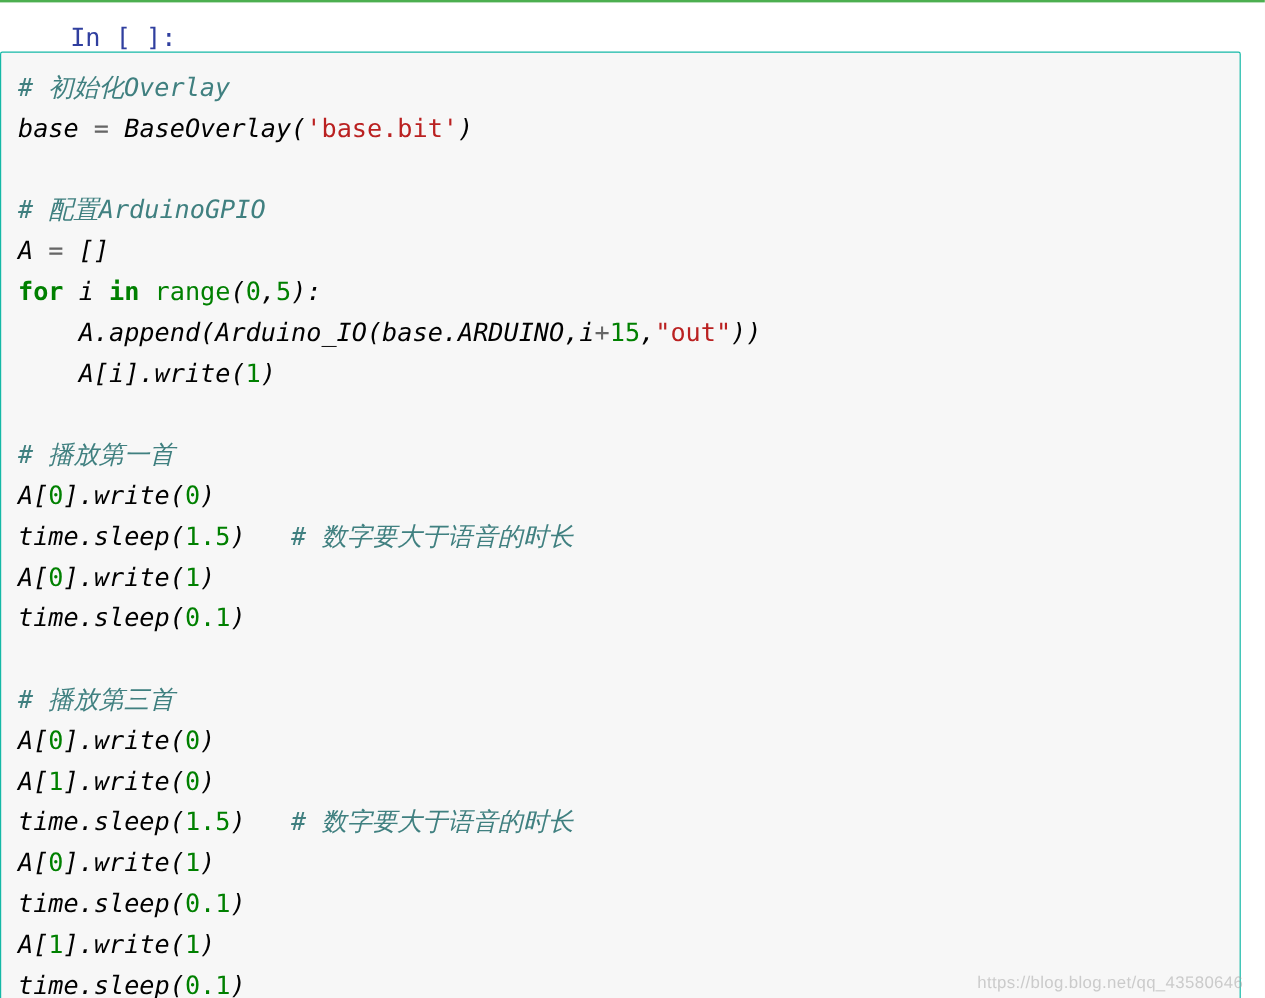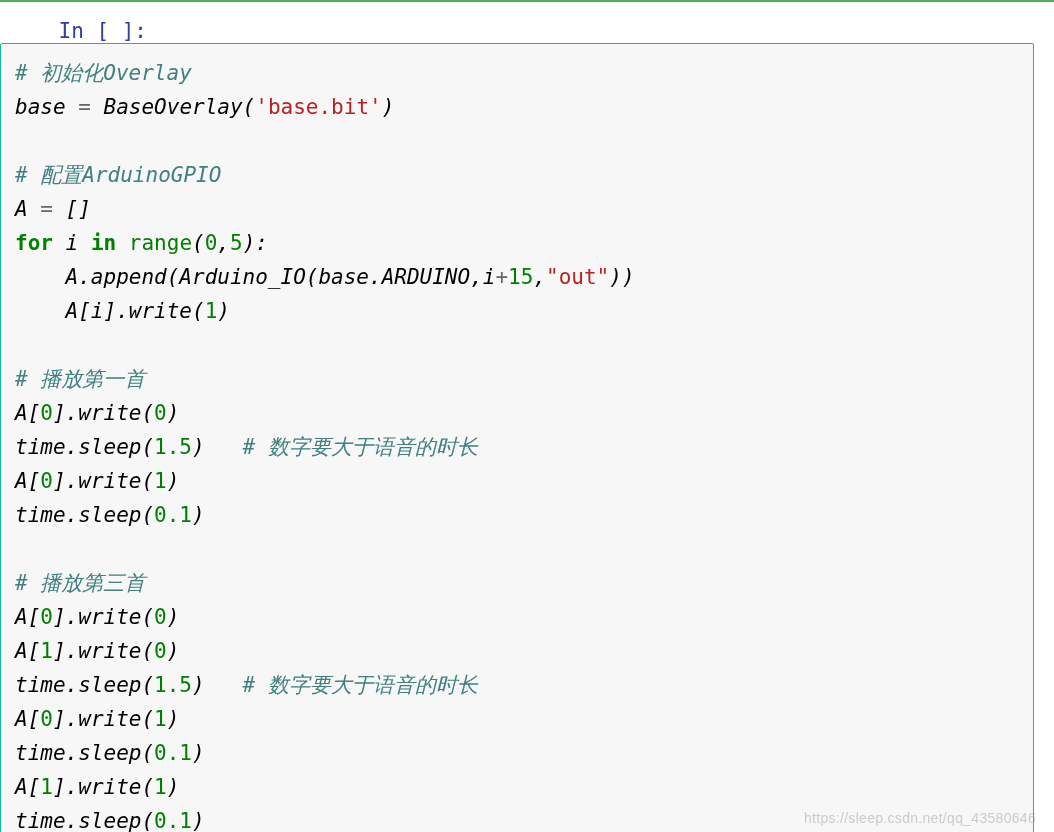--- a/index.html
+++ b/index.html
@@ -54,13 +54,13 @@
     }
   </style>
 </head>
 <body>
 
 <div class="cell">
   <div class="prompt-area">In [ ]:</div>
   <div class="code-area" id="code-area"><div><span class="c"># 初始化Overlay</span></div><div><span class="n">base </span><span class="o">=</span><span class="n"> BaseOverlay(</span><span class="s">'base.bit'</span><span class="n">)</span></div><div>&nbsp;</div><div><span class="c"># 配置ArduinoGPIO</span></div><div><span class="n">A </span><span class="o">=</span><span class="n"> []</span></div><div><span class="k">for</span><span class="n"> i </span><span class="k">in</span><span class="n"> </span><span class="nb">range</span><span class="n">(</span><span class="m">0</span><span class="n">,</span><span class="m">5</span><span class="n">):</span></div><div><span class="n">    A.append(Arduino_IO(base.ARDUINO,i</span><span class="o">+</span><span class="m">15</span><span class="n">,</span><span class="s">"out"</span><span class="n">))</span></div><div><span class="n">    A[i].write(</span><span class="m">1</span><span class="n">)</span></div><div>&nbsp;</div><div><span class="c"># 播放第一首</span></div><div><span class="n">A[</span><span class="m">0</span><span class="n">].write(</span><span class="m">0</span><span class="n">)</span></div><div><span class="n">time.sleep(</span><span class="m">1.5</span><span class="n">)   </span><span class="c"># 数字要大于语音的时长</span></div><div><span class="n">A[</span><span class="m">0</span><span class="n">].write(</span><span class="m">1</span><span class="n">)</span></div><div><span class="n">time.sleep(</span><span class="m">0.1</span><span class="n">)</span></div><div>&nbsp;</div><div><span class="c"># 播放第三首</span></div><div><span class="n">A[</span><span class="m">0</span><span class="n">].write(</span><span class="m">0</span><span class="n">)</span></div><div><span class="n">A[</span><span class="m">1</span><span class="n">].write(</span><span class="m">0</span><span class="n">)</span></div><div><span class="n">time.sleep(</span><span class="m">1.5</span><span class="n">)   </span><span class="c"># 数字要大于语音的时长</span></div><div><span class="n">A[</span><span class="m">0</span><span class="n">].write(</span><span class="m">1</span><span class="n">)</span></div><div><span class="n">time.sleep(</span><span class="m">0.1</span><span class="n">)</span></div><div><span class="n">A[</span><span class="m">1</span><span class="n">].write(</span><span class="m">1</span><span class="n">)</span></div><div><span class="n">time.sleep(</span><span class="m">0.1</span><span class="n">)</span></div></div>
 </div>
 
-<div class="watermark">https://sleep.csdn.net/qq_43580646</div>
+<div class="watermark">https://blog.blog.net/qq_43580646</div>
 
 </body></html>

